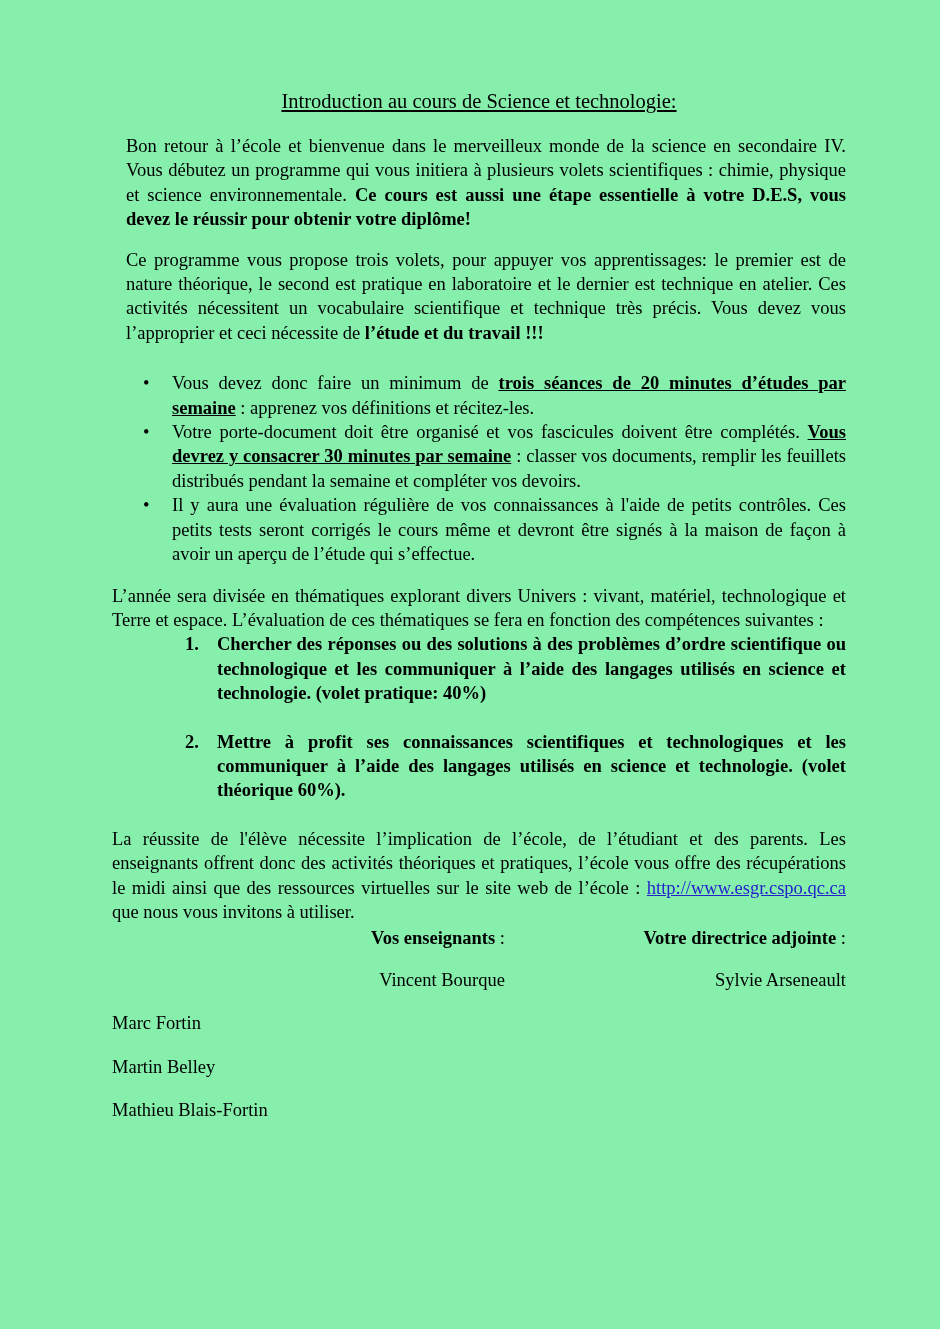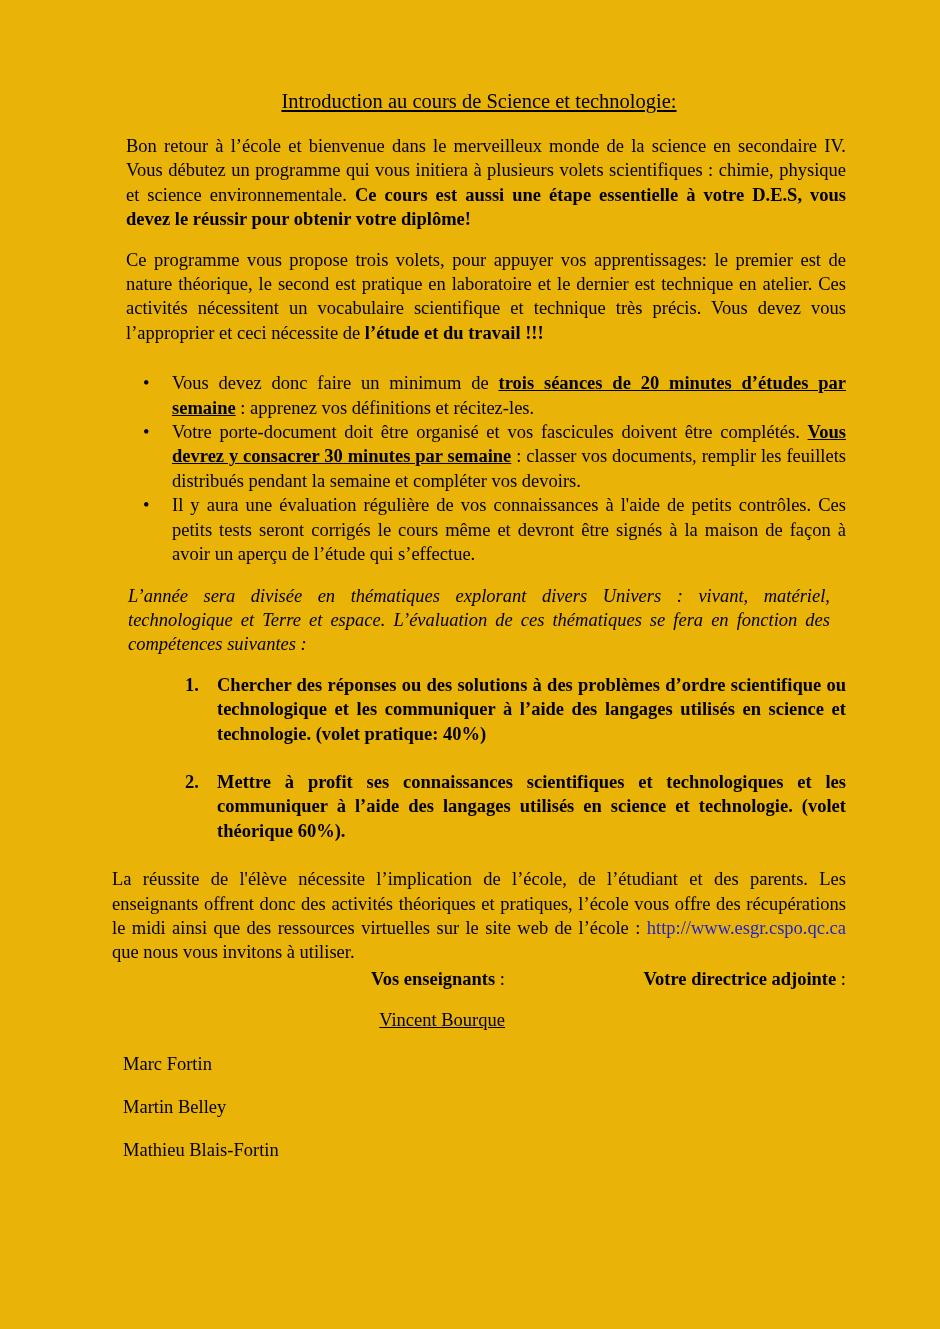--- a/index.html
+++ b/index.html
@@ -1,20 +1,20 @@
 <!DOCTYPE html>
 <html lang="fr"><head>
 <meta charset="utf-8">
 <style>
   html, body { margin: 0; padding: 0; background: #ffffff; }
   .page {
     position: relative;
     width: 940px;
     height: 1329px;
-    background: #eab308;
+    background: #86efac;
     overflow: hidden;
     font-family: "Liberation Serif", "DejaVu Serif", serif;
     color: #000000;
   }
   .content {
     position: absolute;
     left: 112px;
     top: 88px;
     width: 734px;
     font-size: 18.5px;
@@ -31,34 +31,34 @@
   p { margin: 0; }
   p.body-par { text-align: justify; margin: 0 0 16px 14px; }
   p.body-par.pre-bullets { margin-bottom: 26px; }
   strong { font-weight: bold; }
   .u { text-decoration: underline; }
 
   ul.bullet-list { list-style: none; margin: 0 0 17px 0; padding: 0; }
   ul.bullet-list li { position: relative; padding-left: 60px; text-align: justify; }
   ul.bullet-list .bullet-marker { position: absolute; left: 31px; top: 0; }
 
-  p.themes-par { text-align: justify; margin: 16px; font-style: italic; }
+  p.themes-par { text-align: justify; margin: 0; }
 
   ol.comp-list { list-style: none; margin: 0 0 24px 0; padding: 0; }
   ol.comp-list li { position: relative; padding-left: 105px; font-weight: bold; text-align: justify; }
   ol.comp-list li + li { margin-top: 24px; }
   ol.comp-list .num-marker { position: absolute; left: 73px; top: 0; font-weight: bold; }
 
   p.closing-par { text-align: justify; margin: 0 0 2px 0; }
-  a.doc-link { color: #2323cc; cursor: pointer; }
+  a.doc-link { color: #2323cc; text-decoration: underline; cursor: pointer; }
 
   .sig-block p { margin: 0; }
   .sig-row { display: grid; grid-template-columns: 393px 1fr; text-align: right; }
-  .sig-row.first-names { margin-top: 17px; text-decoration: underline; }
-  p.name-line { margin-top: 19px; margin-left: 11px; }
+  .sig-row.first-names { margin-top: 17px; }
+  p.name-line { margin-top: 19px; }
 </style>
 </head>
 <body>
 
 <div class="page">
   <div class="content">
 
     <h1 class="doc-title">Introduction au cours de Science et technologie:</h1>
 
     <p class="body-par"><span>Bon retour à l’école et bienvenue dans le merveilleux monde de la science en secondaire IV. Vous débutez un programme qui vous initiera à plusieurs volets scientifiques : chimie, physique et science environnementale. </span><strong>Ce cours est aussi une étape essentielle à votre D.E.S, vous devez  le réussir pour obtenir votre diplôme!</strong></p>
@@ -90,20 +90,21 @@
 
     <p class="closing-par"><span>La réussite de l'élève nécessite l’implication de l’école, de l’étudiant et des parents. Les enseignants offrent donc des activités théoriques et pratiques, l’école vous offre des récupérations le midi ainsi que des ressources virtuelles sur le site web de l’école : </span><a class="doc-link">http://www.esgr.cspo.qc.ca </a><span>que nous vous invitons à utiliser.</span></p>
 
     <div class="sig-block">
       <div class="sig-row">
         <p><strong>Vos enseignants</strong><span> :</span></p>
         <p><strong>Votre directrice adjointe</strong><span> :</span></p>
       </div>
       <div class="sig-row first-names">
         <p>Vincent Bourque</p>
+        <p>Sylvie Arseneault</p>
       </div>
       <p class="name-line">Marc Fortin</p>
       <p class="name-line">Martin Belley</p>
       <p class="name-line">Mathieu Blais-Fortin</p>
     </div>
 
   </div>
 </div>
 
 </body></html>

